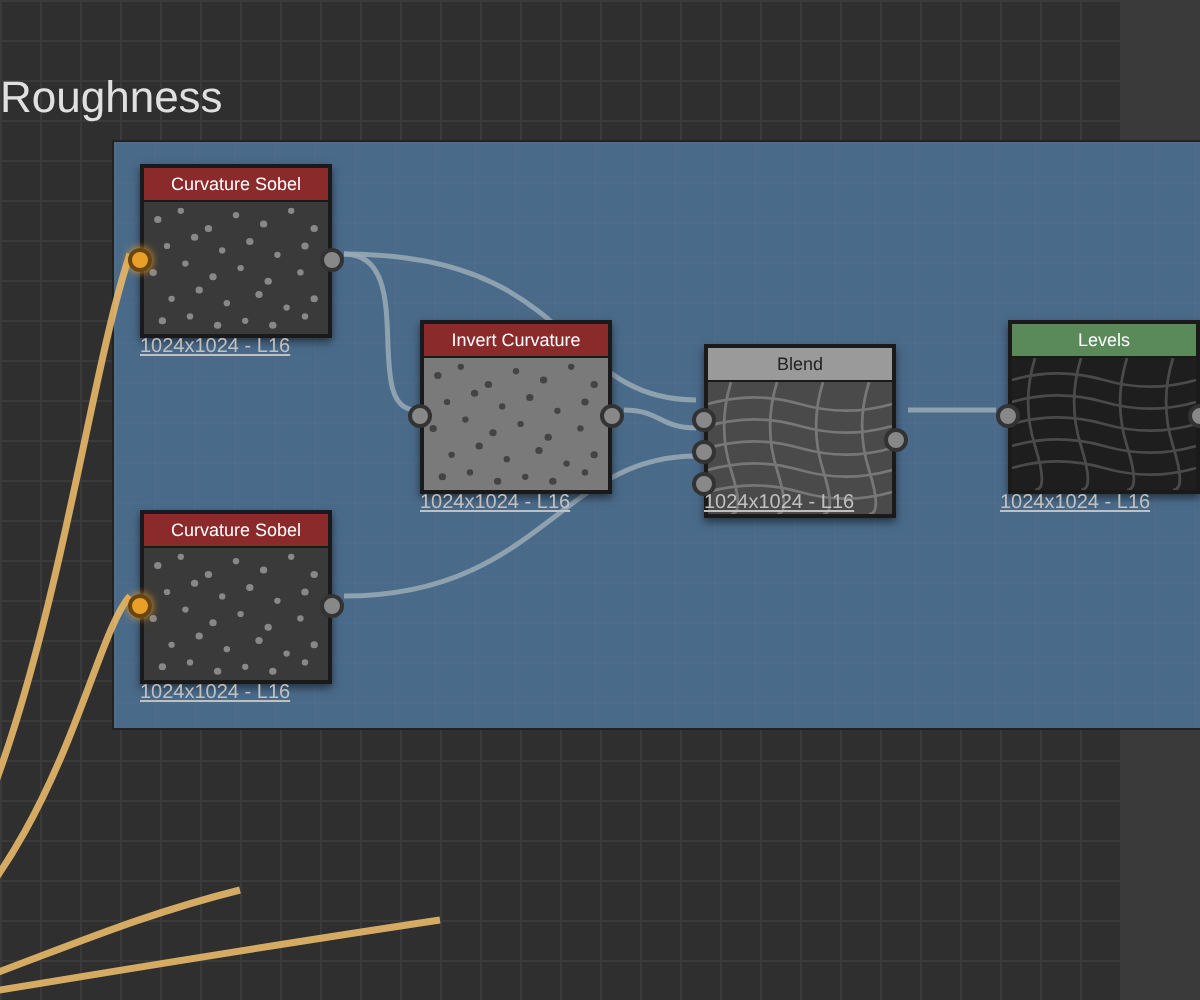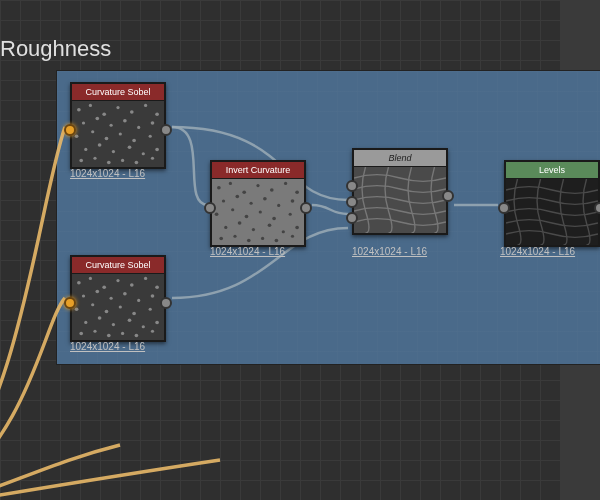--- a/index.html
+++ b/index.html
@@ -261,21 +261,21 @@
             <circle cx="28" cy="28" r="0.8"></circle>
             <circle cx="35" cy="26" r="0.7"></circle>
         </g>
       </svg>
     </div>
     <div class="port orange" style="left:-8px; top:40px;"></div>
     <div class="port" style="right:-8px; top:40px;"></div>
   </div>
   <div class="node-meta" style="left:70px; top:341px;">1024x1024 - L16</div>
 
-  <div class="node" style="left:352px; top:148px;font-style:italic;">
+  <div class="node" style="left:352px; top:172px;">
     <div class="node-header header-gray">Blend</div>
     <div class="node-body">
       <svg class="noise-preview" viewBox="0 0 40 30" preserveAspectRatio="none">
         <rect width="40" height="30" fill="#4a4a4a"></rect>
         <g stroke="#777" stroke-width="0.6" fill="none">
           <path d="M0 5 Q10 2 20 5 T40 5"></path>
           <path d="M0 10 Q10 7 20 10 T40 10"></path>
           <path d="M0 15 Q10 12 20 15 T40 15"></path>
           <path d="M0 20 Q10 17 20 20 T40 20"></path>
           <path d="M0 25 Q10 22 20 25 T40 25"></path>

